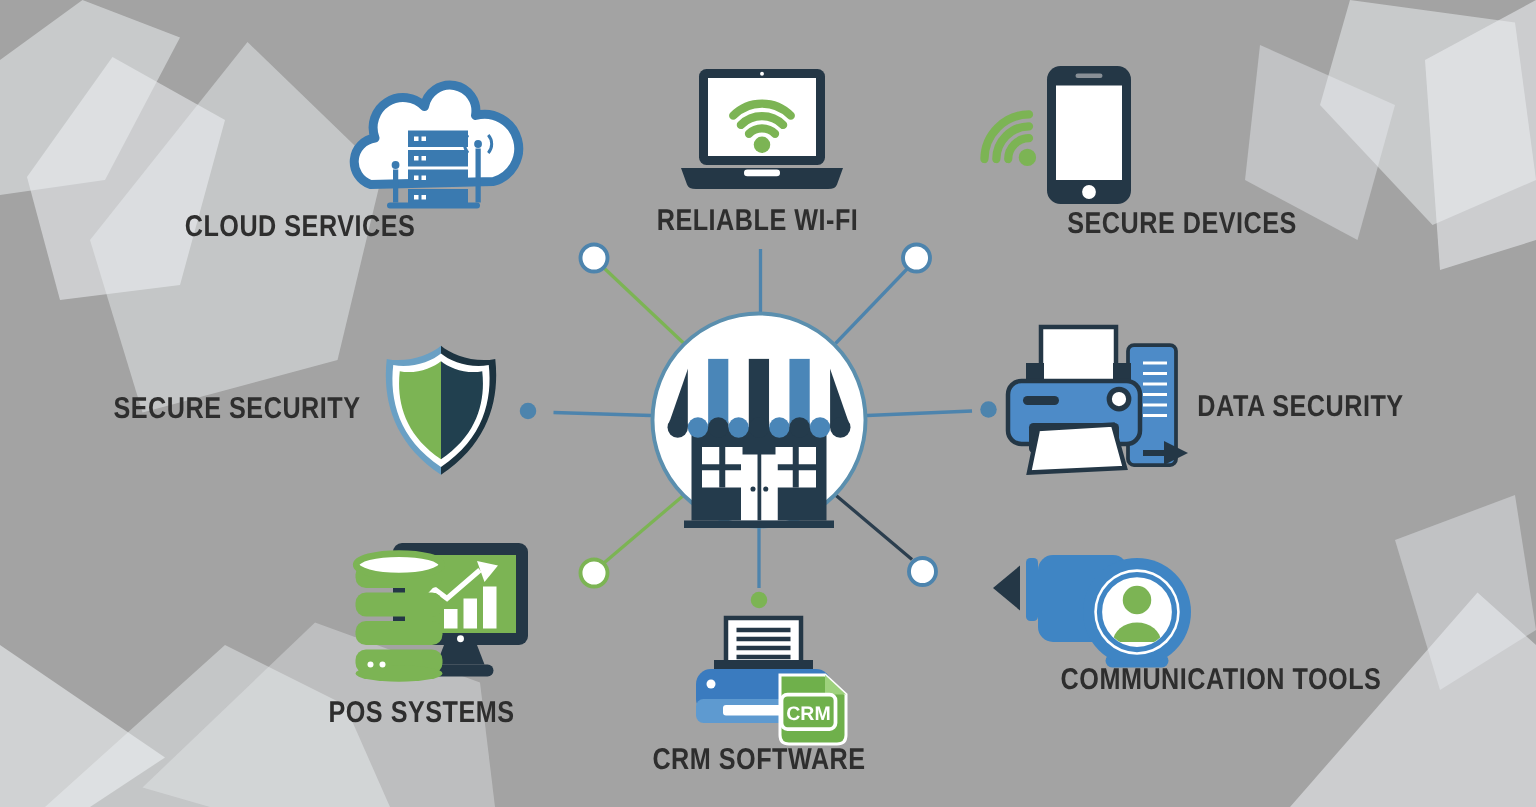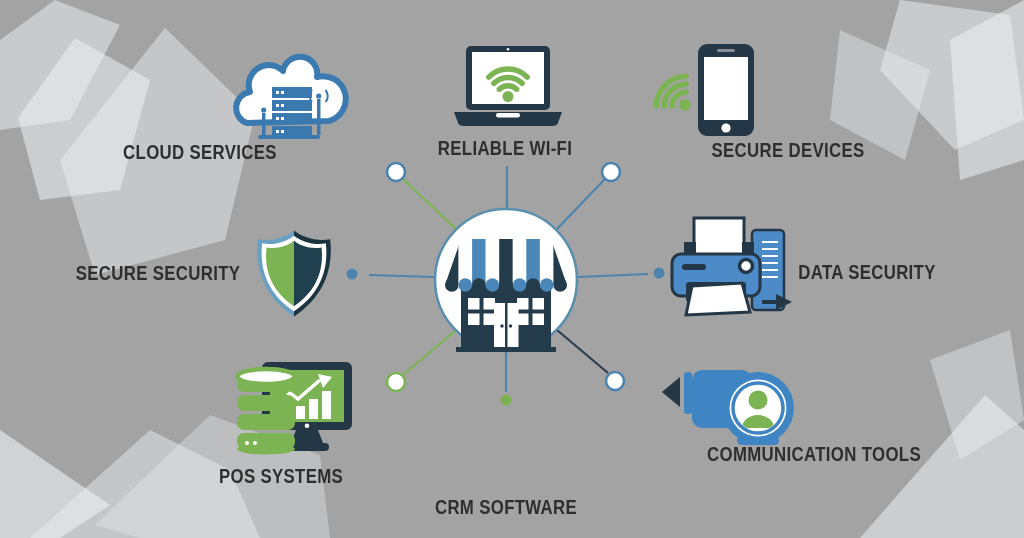--- a/index.html
+++ b/index.html
@@ -235,20 +235,42 @@
         <rect x="5" y="71" width="58" height="16" rx="7" fill="#7cb454"></rect>
         <ellipse cx="34" cy="87" rx="29" ry="5.5" fill="#7cb454"></ellipse>
         <ellipse cx="34" cy="14.5" rx="28.5" ry="7.5" fill="#ffffff" stroke="#7cb454" stroke-width="4.5"></ellipse>
         <circle cx="15" cy="81" r="2" fill="#ffffff"></circle>
         <circle cx="23" cy="81" r="2" fill="#ffffff"></circle>
       </g>
     </svg>
   </div>
   <div class="label" style="left:281px;top:476px;">POS SYSTEMS</div>
 
+  <div class="icon" style="left:452px;top:410px;">
+    <svg width="118" height="94" viewBox="0 0 118 94">
+      <rect x="32" y="2" width="50" height="34" fill="#ffffff" stroke="#243746" stroke-width="3"></rect>
+      <g stroke="#243746" stroke-width="3">
+        <line x1="39" y1="10" x2="75" y2="10"></line>
+          <line x1="39" y1="16" x2="75" y2="16"></line>
+        <line x1="39" y1="22" x2="75" y2="22"></line>
+          <line x1="39" y1="28" x2="75" y2="28"></line>
+      </g>
+      <rect x="24" y="30" width="66" height="10" fill="#243746"></rect>
+      <rect x="12" y="36" width="90" height="30" rx="10" fill="#3a7bbf"></rect>
+      <circle cx="22" cy="46" r="3" fill="#ffffff"></circle>
+      <rect x="12" y="56" width="90" height="16" rx="5" fill="#5e9ad0"></rect>
+      <rect x="30" y="60" width="46" height="7" rx="2" fill="#ffffff"></rect>
+      <g>
+        <path d="M68,40 h30 l14,13 v27 q0,6 -6,6 h-32 q-6,0 -6,-6 z" fill="#6fb04b" stroke="#ffffff" stroke-width="2"></path>
+        <polygon points="98,40 112,53 98,53" fill="#9ed17d"></polygon>
+        <rect x="69" y="53" width="36" height="23" rx="4" fill="none" stroke="#ffffff" stroke-width="2.5"></rect>
+        <text x="87" y="70" text-anchor="middle" font-family="Liberation Sans, sans-serif" font-size="13" font-weight="bold" fill="#ffffff">CRM</text>
+      </g>
+    </svg>
+  </div>
   <div class="label" style="left:506px;top:507px;">CRM SOFTWARE</div>
 
   <div class="icon" style="left:658px;top:368px;">
     <svg width="142" height="80" viewBox="0 0 142 80">
       <polygon points="4,24 22,9 22,39" fill="#243746"></polygon>
       <rect x="26" y="4" width="8" height="42" rx="3" fill="#3f85c4"></rect>
       <rect x="34" y="2" width="60" height="58" rx="10" fill="#3f85c4"></rect>
       <rect x="93" y="58" width="14" height="10" fill="#3f85c4"></rect>
       <rect x="79" y="68" width="42" height="9" rx="4.5" fill="#3f85c4"></rect>
       <circle cx="100" cy="40" r="36" fill="#3f85c4"></circle>

